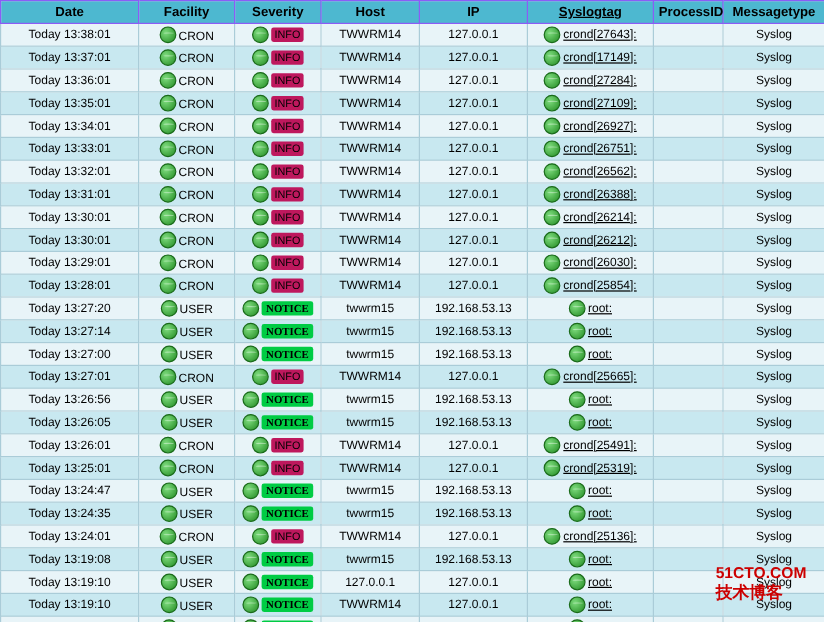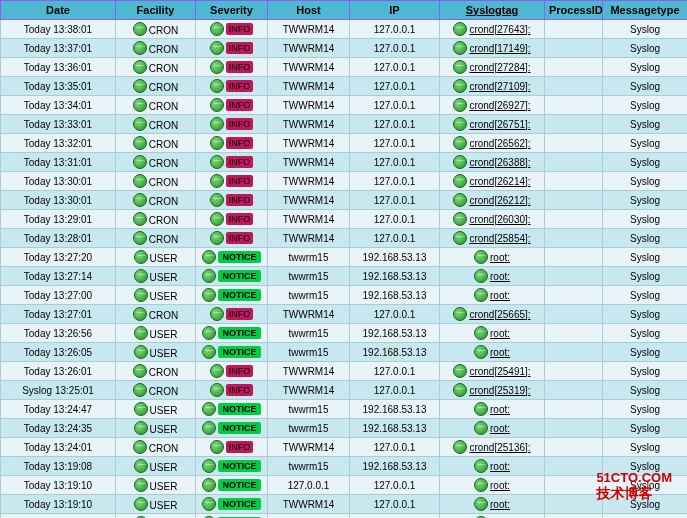--- a/index.html
+++ b/index.html
@@ -66,20 +66,21 @@
       border-radius: 2px;
     }
     .badge-notice {
       display: inline-block;
       background: #00cc44;
       color: #000;
       font-weight: bold;
       font-size: 9px;
       padding: 1px 4px;
       border-radius: 2px;
+      font-family: Liberation Serif, serif;
     }
 
     .facility-cell { display: flex; align-items: flex-end; justify-content: center; }
     .severity-cell { display: flex; align-items: center; justify-content: center; }
     .syslogtag-cell { display: flex; align-items: center; justify-content: center; }
 
     .watermark {
       position: fixed;
       bottom: 15px;
       right: 15px;
@@ -581,21 +582,21 @@
         <td class="col-syslogtag">
           <div class="syslogtag-cell">
             <span class="globe-icon"></span>
             <span>crond[25491]:</span>
           </div>
         </td>
         <td class="col-processid"></td>
         <td class="col-messagetype">Syslog</td>
       </tr>
       <tr>
-        <td class="col-date">Syslog 13:25:01</td>
+        <td class="col-date">Today 13:25:01</td>
         <td class="col-facility">
           <div class="facility-cell">
             <span class="globe-icon"></span>
             <span>CRON</span>
           </div>
         </td>
         <td class="col-severity">
           <div class="severity-cell">
             <span class="globe-icon"></span>
             <span class="badge-info">INFO</span>

